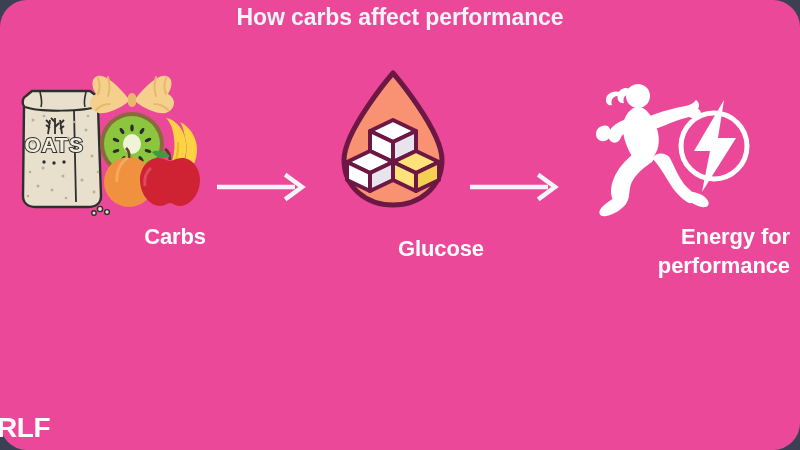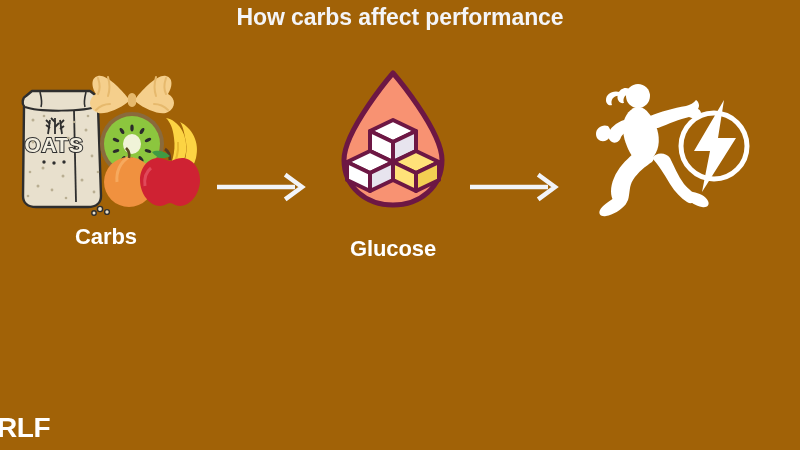--- a/index.html
+++ b/index.html
@@ -12,21 +12,22 @@
     height: 450px;
     overflow: hidden;
     background: #3b4054;
     font-family: "Liberation Sans", sans-serif;
     -webkit-font-smoothing: antialiased;
   }
   #canvas {
     position: relative;
     width: 800px;
     height: 450px;
-    background: #a16207;
+    background: #ec4899;
+    border-radius: 27px;
   }
 
   
   .title {
     position: absolute;
     top: 4px;
     left: 0;
     width: 800px;
     text-align: center;
     color: #f4f5f8;
@@ -43,20 +44,21 @@
   .stage-art {
     position: relative;
     width: 100%;
   }
   .stage-label {
     color: #ffffff;
     font-size: 22px;
     font-weight: bold;
     line-height: 1.32;
     letter-spacing: -0.1px;
+    text-align: right;
   }
 
   #stage-carbs      { left: 6px;   top: 62px;  width: 200px; }
   #stage-glucose    { left: 302px; top: 62px;  width: 182px; }
   #stage-energy     { left: 570px; top: 62px;  width: 220px; }
 
   #stage-carbs   .stage-art  { height: 158px; }
   #stage-glucose .stage-art  { height: 158px; }
   #stage-energy  .stage-art  { height: 158px; }
 
@@ -296,17 +298,21 @@
                    C120 126 113 123 107 122 C103 121 99 124 100 128 Z"></path>
         </g>
       </svg>
 
       <svg class="art-svg" id="art-bolt" width="92" height="100" viewBox="0 0 92 100">
         <circle cx="46" cy="50" r="33" fill="none" stroke="#ffffff" stroke-width="5"></circle>
         <path d="M56 4 L26 55 L42 55 L34 96 L68 42 L50 42 Z" fill="#ffffff"></path>
       </svg>
 
     </div>
+    <div class="stage-label">
+      <span>Energy for</span><br>
+      <span>performance</span>
+    </div>
   </div>
 
   <div class="watermark">RLF</div>
 
 </div>
 
 </body></html>

